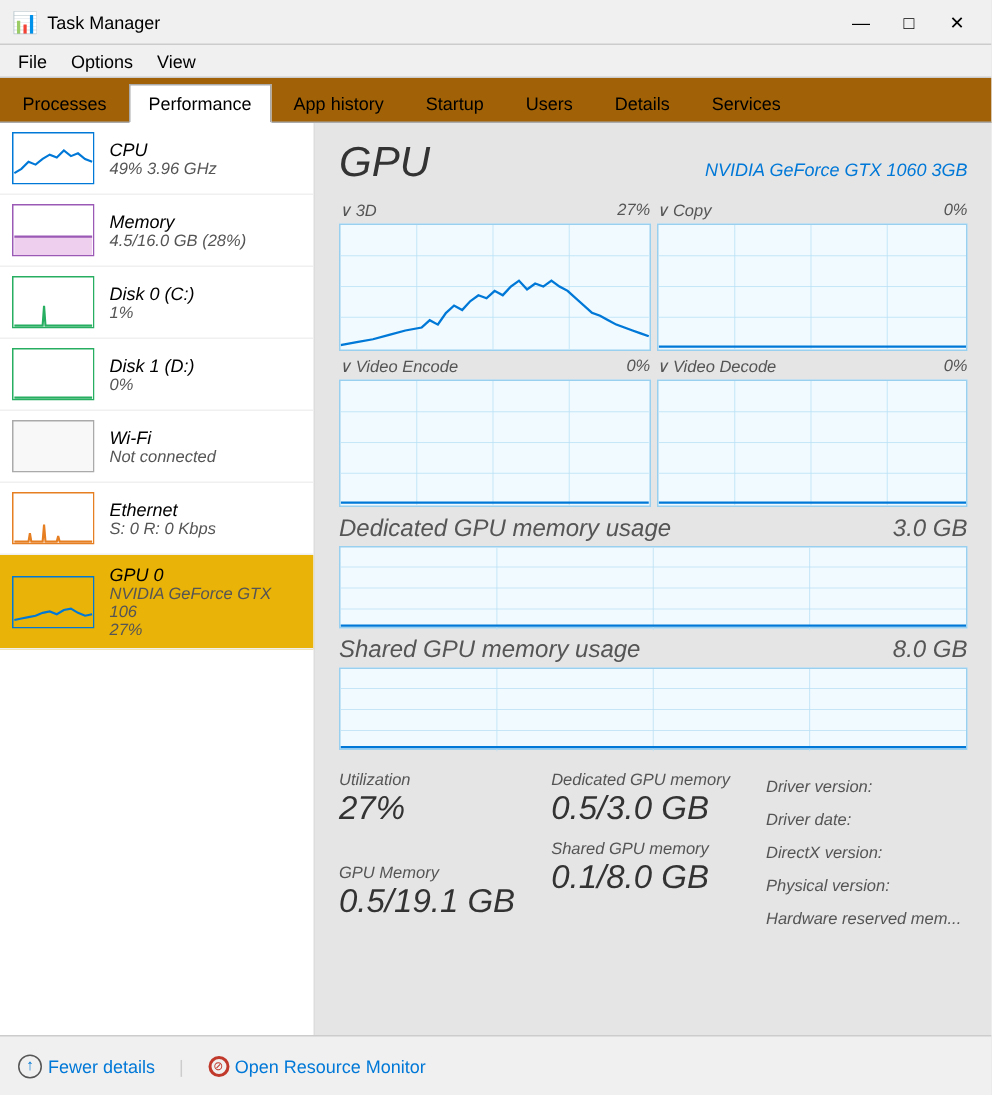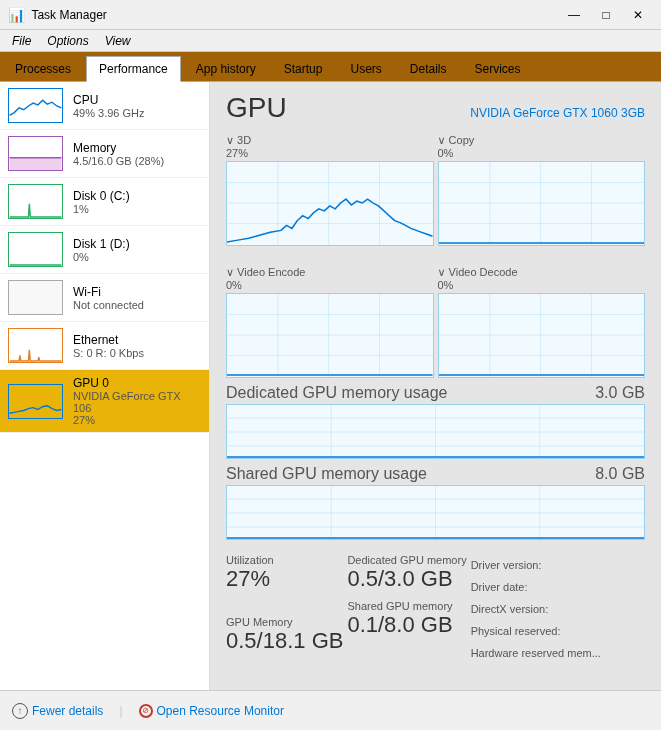--- a/index.html
+++ b/index.html
@@ -5,50 +5,50 @@
     * { box-sizing: border-box; margin: 0; padding: 0; }
     body { font-family: 'Segoe UI', sans-serif; font-size: 12px; background: #f0f0f0; color: #000; width: 661px; height: 730px; overflow: hidden; }
     
     
     .title-bar { background: #f0f0f0; height: 30px; display: flex; align-items: center; padding: 0 8px; border-bottom: 1px solid #ccc; }
     .title-bar-text { font-size: 12px; flex: 1; }
     .title-bar-controls { display: flex; gap: 2px; }
     .title-bar-btn { width: 30px; height: 20px; background: transparent; border: none; cursor: pointer; font-size: 12px; display: flex; align-items: center; justify-content: center; }
     
     
-    .menu-bar { background: #f0f0f0; height: 22px; display: flex; align-items: center; padding: 0 4px; border-bottom: 1px solid #ccc; font-style: italic; }
+    .menu-bar { background: #f0f0f0; height: 22px; display: flex; align-items: center; padding: 0 4px; border-bottom: 1px solid #ccc; }
     .menu-item { padding: 2px 8px; font-size: 12px; cursor: pointer; }
     
     
     .tabs { background: #a16207; display: flex; border-bottom: 1px solid #aaa; padding-top: 4px; padding-left: 2px; }
     .tab { padding: 5px 12px; font-size: 12px; cursor: pointer; border: 1px solid transparent; border-bottom: none; margin-right: 2px; }
     .tab.active { background: white; border: 1px solid #aaa; border-bottom: 1px solid white; margin-bottom: -1px; z-index: 1; }
     
     
-    .main { display: flex; height: calc(730px - 30px - 22px - 30px - 40px); background: white; }
+    .main { display: flex; height: calc(730px - 30px - 22px - 30px - 40px); background: white; font-style: italic; }
     
     
     .sidebar { width: 210px; min-width: 210px; border-right: 1px solid #ddd; overflow-y: auto; background: white; }
     .sidebar-item { display: flex; align-items: center; padding: 6px 8px; cursor: pointer; border-bottom: 1px solid #f0f0f0; }
     .sidebar-item.active { background: #eab308; }
     .sidebar-graph { width: 55px; height: 35px; margin-right: 10px; flex-shrink: 0; position: relative; overflow: hidden; }
     .sidebar-info { display: flex; flex-direction: column; }
     .sidebar-name { font-size: 12px; font-weight: 400; }
     .sidebar-detail { font-size: 11px; color: #555; }
     
     
     .right-panel { flex: 1; padding: 10px 16px; overflow-y: auto; background: #e5e5e5; }
     .gpu-header { display: flex; justify-content: space-between; align-items: baseline; margin-bottom: 10px; }
     .gpu-title { font-size: 28px; font-weight: 300; color: #333; }
     .gpu-model { font-size: 12px; color: #0078d7; text-align: center; }
     
     
     .charts-row { display: flex; gap: 4px; margin-bottom: 4px; }
     .chart-container { flex: 1; }
-    .chart-label { display: flex; justify-content: space-between; font-size: 11px; color: #555; margin-bottom: 2px; flex-direction: column; }
+    .chart-label { display: flex; justify-content: space-between; font-size: 11px; color: #555; margin-bottom: 2px; }
     .chart-box { border: 1px solid #99d0f0; background: #f0faff; height: 85px; position: relative; overflow: hidden; }
     .chart-box svg { width: 100%; height: 100%; }
     
     
     .memory-section { margin-top: 6px; }
     .memory-label { display: flex; justify-content: space-between; font-size: 16px; color: #555; margin-bottom: 2px; }
     .memory-chart { border: 1px solid #99d0f0; background: #f0faff; height: 55px; position: relative; }
     .memory-chart svg { width: 100%; height: 100%; }
     .stat-item { }
     .stat-label { font-size: 11px; color: #555; }
@@ -216,21 +216,21 @@
             <line x1="0" y1="63" x2="190" y2="63" stroke="#b8e0f5" stroke-width="0.5"></line>
             <line x1="47" y1="0" x2="47" y2="85" stroke="#b8e0f5" stroke-width="0.5"></line>
             <line x1="94" y1="0" x2="94" y2="85" stroke="#b8e0f5" stroke-width="0.5"></line>
             <line x1="141" y1="0" x2="141" y2="85" stroke="#b8e0f5" stroke-width="0.5"></line>
             <polyline points="0,83 190,83" fill="none" stroke="#0078d7" stroke-width="1.5"></polyline>
           </svg>
         </div>
       </div>
     </div>
 
-    <div class="charts-row" style="margin-top:20px;">
+    <div class="charts-row" style="margin-top:4px;">
       <div class="chart-container">
         <div class="chart-label">
           <span>∨ Video Encode</span>
           <span>0%</span>
         </div>
         <div class="chart-box">
           <svg viewBox="0 0 190 85" preserveAspectRatio="none">
             <line x1="0" y1="21" x2="190" y2="21" stroke="#b8e0f5" stroke-width="0.5"></line>
             <line x1="0" y1="42" x2="190" y2="42" stroke="#b8e0f5" stroke-width="0.5"></line>
             <line x1="0" y1="63" x2="190" y2="63" stroke="#b8e0f5" stroke-width="0.5"></line>
@@ -289,46 +289,46 @@
           <line x1="0" y1="27" x2="400" y2="27" stroke="#b8e0f5" stroke-width="0.5"></line>
           <line x1="0" y1="41" x2="400" y2="41" stroke="#b8e0f5" stroke-width="0.5"></line>
           <line x1="100" y1="0" x2="100" y2="55" stroke="#b8e0f5" stroke-width="0.5"></line>
           <line x1="200" y1="0" x2="200" y2="55" stroke="#b8e0f5" stroke-width="0.5"></line>
           <line x1="300" y1="0" x2="300" y2="55" stroke="#b8e0f5" stroke-width="0.5"></line>
           <polyline points="0,52 400,52" fill="none" stroke="#0078d7" stroke-width="1.5"></polyline>
         </svg>
       </div>
     </div>
 
-    <div style="display:flex; gap:4px; margin-top:14px;">
+    <div style="display:flex; gap:24px; margin-top:14px;">
       <div>
         <div class="stat-item">
           <div class="stat-label">Utilization</div>
           <div class="stat-value">27%</div>
         </div>
         <div class="stat-item" style="margin-top:24px;">
           <div class="stat-label">GPU Memory</div>
-          <div class="stat-value">0.5/18.1 GB</div>
+          <div class="stat-value">0.5/19.1 GB</div>
         </div>
       </div>
       <div>
         <div class="stat-item">
           <div class="stat-label">Dedicated GPU memory</div>
           <div class="stat-value">0.5/3.0 GB</div>
         </div>
         <div class="stat-item" style="margin-top:8px;">
           <div class="stat-label">Shared GPU memory</div>
           <div class="stat-value">0.1/8.0 GB</div>
         </div>
       </div>
       <div style="font-size:11px;color:#555;line-height:2;">
         <div>Driver version:</div>
         <div>Driver date:</div>
         <div>DirectX version:</div>
-        <div>Physical reserved:</div>
+        <div>Physical version:</div>
         <div>Hardware reserved mem...</div>
       </div>
     </div>
   </div>
 </div>
 
 <div class="bottom-bar">
   <span class="bottom-link">
     <span style="width:16px;height:16px;border:1px solid #555;border-radius:50%;display:inline-flex;align-items:center;justify-content:center;font-size:10px;">↑</span>
     <span>Fewer details</span>

